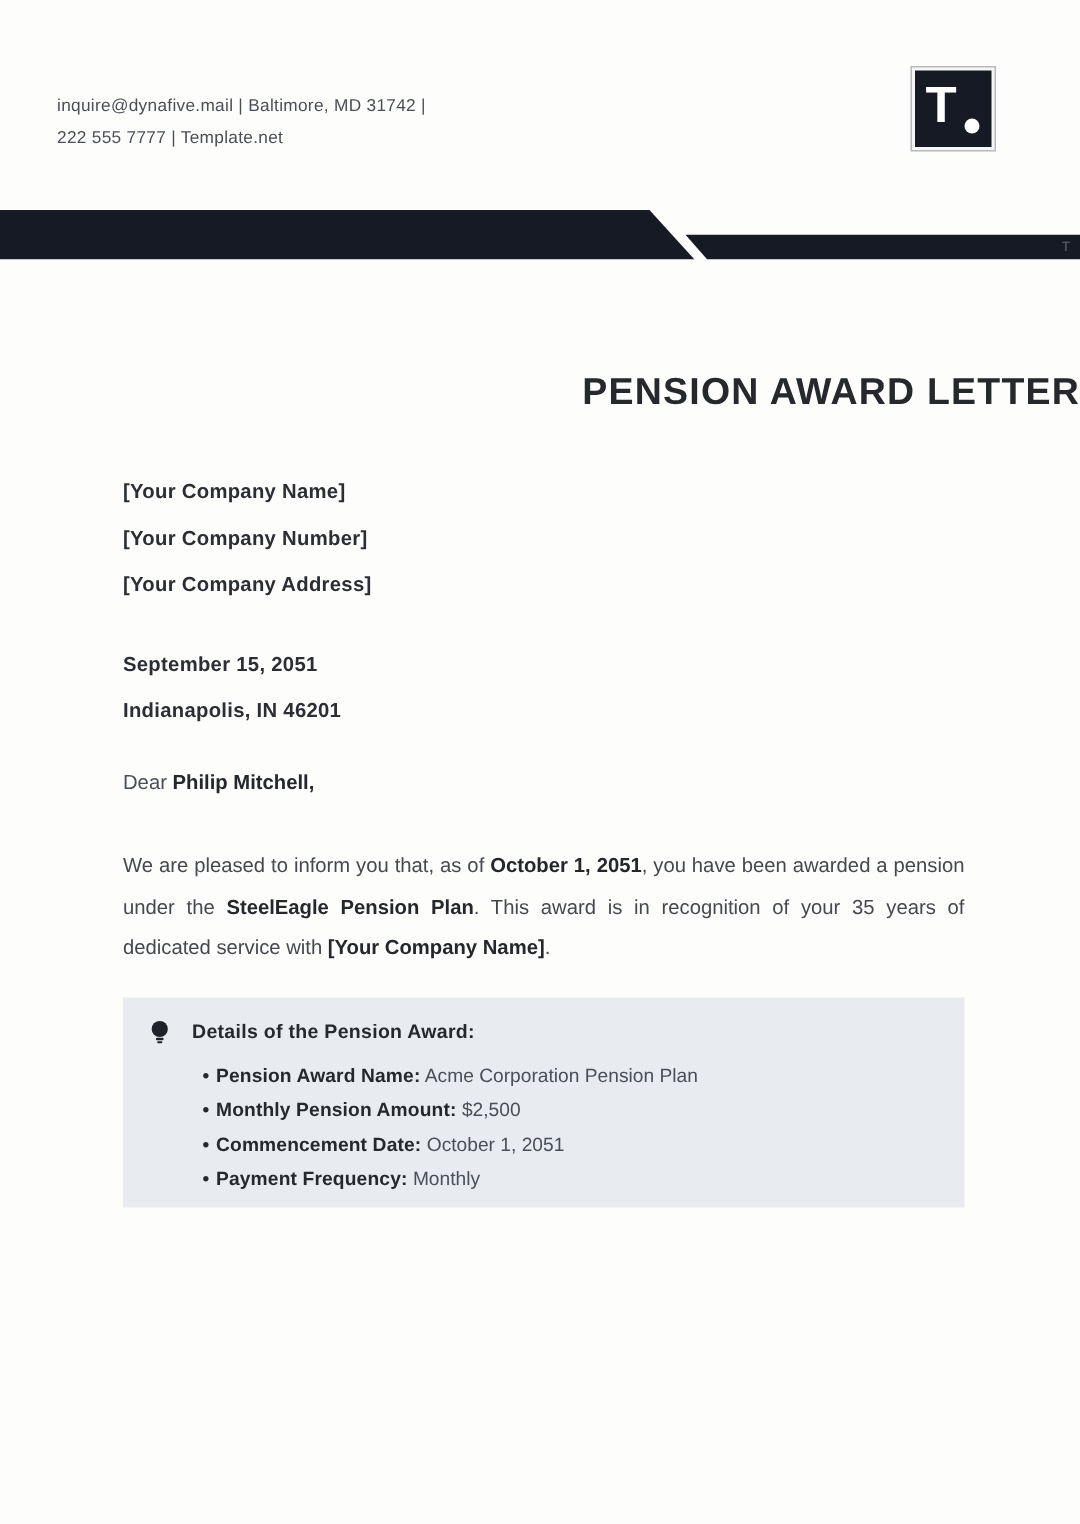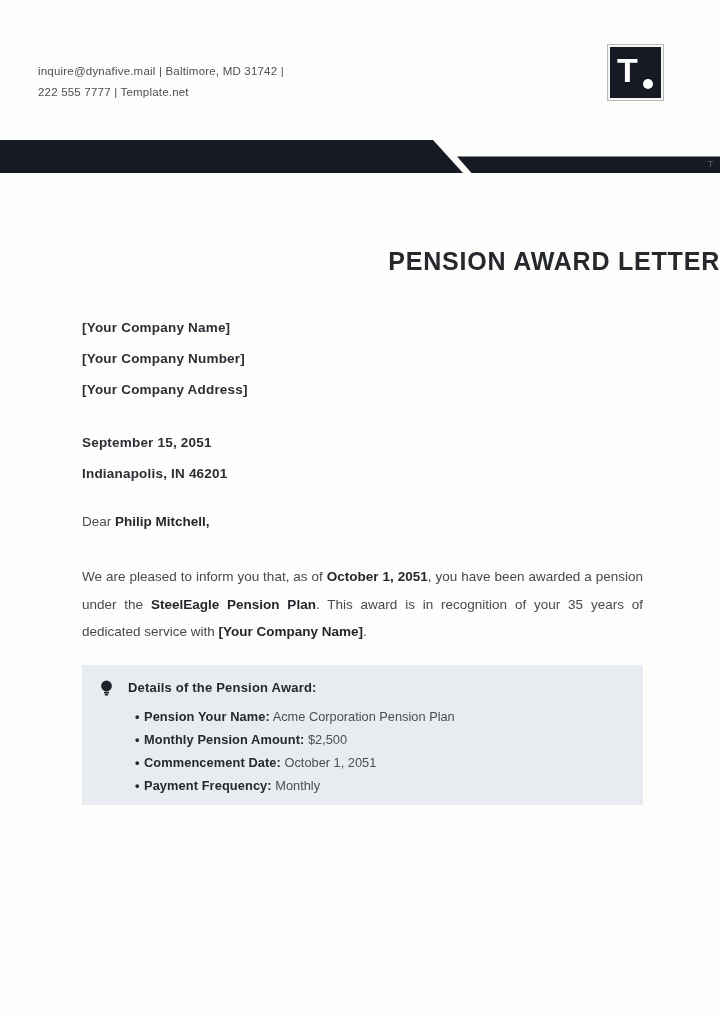--- a/index.html
+++ b/index.html
@@ -208,21 +208,21 @@
     <div class="details-box" id="details-box" style="background-color: rgb(232, 235, 239);">
       <div class="box-heading-row">
         <svg class="bulb-icon" width="13" height="17" viewBox="0 0 13 17" xmlns="http://www.w3.org/2000/svg">
           <circle cx="6.5" cy="6" r="5.4" fill="#1e222a"></circle>
           <rect x="4" y="11.8" width="5" height="1.7" rx="0.6" fill="#1e222a"></rect>
           <rect x="4.8" y="14.1" width="3.4" height="1.4" rx="0.6" fill="#1e222a"></rect>
         </svg>
         <div class="box-heading">Details of the Pension Award:</div>
       </div>
       <ul class="box-list">
-        <li><span class="bullet">•</span><span class="item-label">Pension Your Name:</span> <span>Acme Corporation Pension Plan</span></li>
+        <li><span class="bullet">•</span><span class="item-label">Pension Award Name:</span> <span>Acme Corporation Pension Plan</span></li>
         <li><span class="bullet">•</span><span class="item-label">Monthly Pension Amount:</span> <span>$2,500</span></li>
         <li><span class="bullet">•</span><span class="item-label">Commencement Date:</span> <span>October 1, 2051</span></li>
         <li><span class="bullet">•</span><span class="item-label">Payment Frequency:</span> <span>Monthly</span></li>
       </ul>
     </div>
   </div>
 
 </div>
 
 </body></html>

